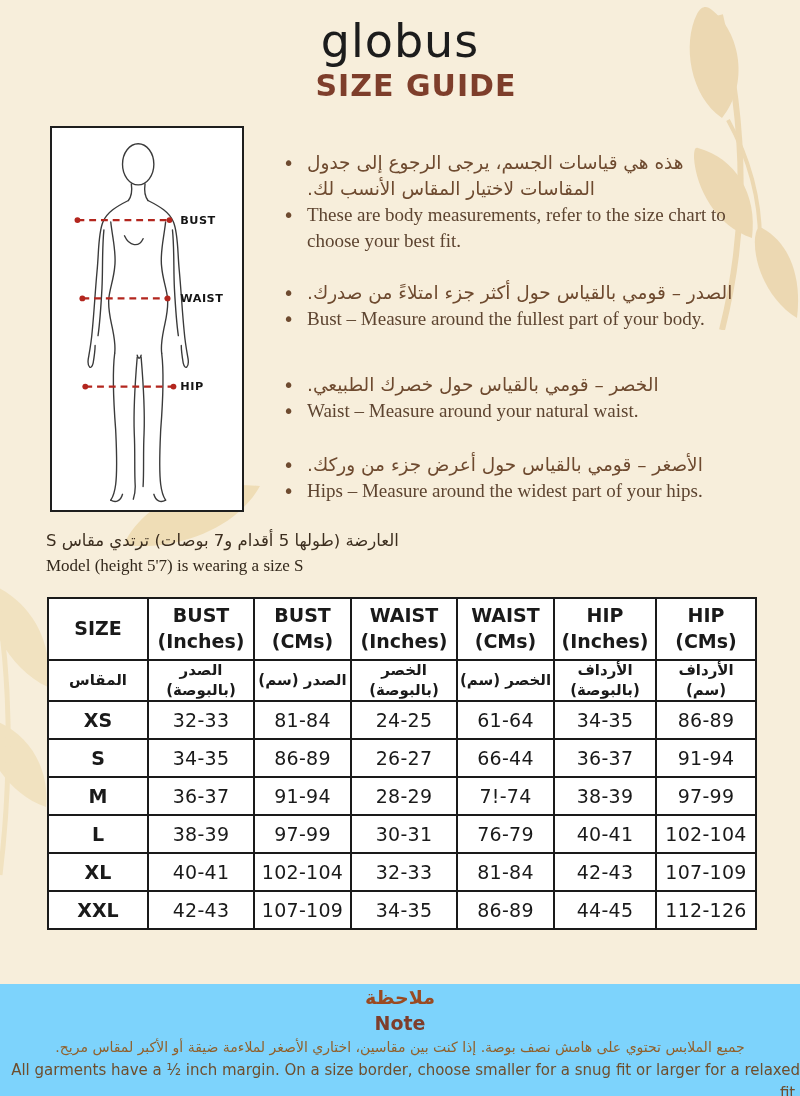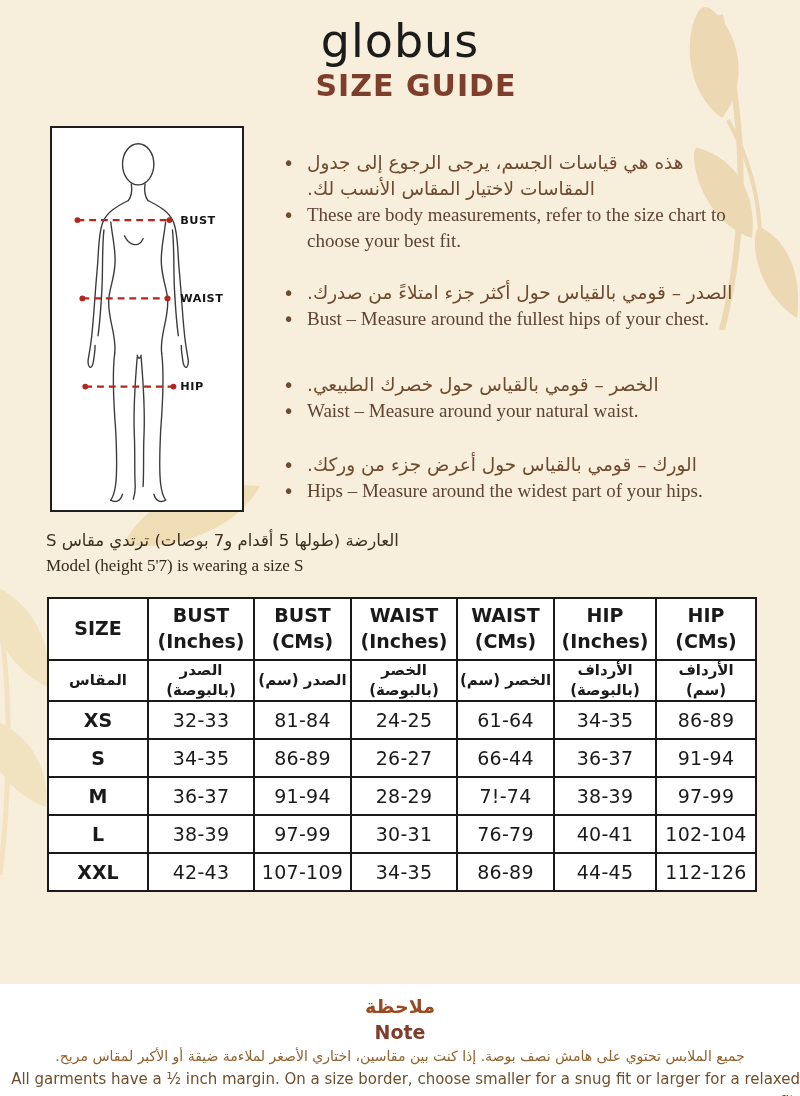--- a/index.html
+++ b/index.html
@@ -52,21 +52,21 @@
   .row-ar{height:40px;}
   .row-data{height:38px;}
   .th-en{font-size:19px; font-weight:700; line-height:1.35; white-space:pre-line;}
   .th-ar{font-size:15px; font-weight:700; line-height:1.3; white-space:pre-line;}
   .td-size{font-size:19px; font-weight:700;}
   .td-val{font-size:19px; font-weight:400; letter-spacing:0.3px;}
 
   
   .note-section{
     position:absolute; left:0; top:984px; width:800px; height:112px;
-    background:#ffffff; text-align:center; z-index:1; box-sizing:border-box; padding-top:9px;
+    background:#7dd3fc; text-align:center; z-index:1; box-sizing:border-box; 
   }
   .note-title-ar{font-size:19px; font-weight:700; line-height:26px; color:#9A4A21;}
   .note-title-en{font-size:19px; font-weight:700; line-height:26px; color:#7E3E2B;}
   .note-body-ar{font-size:14px; line-height:23px; color:#91602B;}
   .note-body-en{font-size:15px; line-height:23px; color:#6E4E2D;text-align:right;}
 </style>
 </head>
 <body>
 
 <div class="page">
@@ -147,37 +147,37 @@
         <div class="btxt en">These are body measurements, refer to the size chart to choose your best fit.</div>
       </div>
     </div>
     <div class="group g2">
       <div class="brow">
         <span class="dot">•</span>
         <div class="btxt ar" dir="rtl">الصدر – قومي بالقياس حول أكثر جزء امتلاءً من صدرك.</div>
       </div>
       <div class="brow">
         <span class="dot">•</span>
-        <div class="btxt en">Bust – Measure around the fullest hips of your chest.</div>
+        <div class="btxt en">Bust – Measure around the fullest part of your body.</div>
       </div>
     </div>
     <div class="group g3">
       <div class="brow">
         <span class="dot">•</span>
         <div class="btxt ar" dir="rtl">الخصر – قومي بالقياس حول خصرك الطبيعي.</div>
       </div>
       <div class="brow">
         <span class="dot">•</span>
         <div class="btxt en">Waist – Measure around your natural waist.</div>
       </div>
     </div>
     <div class="group">
       <div class="brow">
         <span class="dot">•</span>
-        <div class="btxt ar" dir="rtl">الورك – قومي بالقياس حول أعرض جزء من وركك.</div>
+        <div class="btxt ar" dir="rtl">الأصغر – قومي بالقياس حول أعرض جزء من وركك.</div>
       </div>
       <div class="brow">
         <span class="dot">•</span>
         <div class="btxt en">Hips – Measure around the widest part of your hips.</div>
       </div>
     </div>
   </div>
 
   <div class="model-note content">
     <div class="model-ar" dir="rtl">العارضة (طولها 5 أقدام و7 بوصات) ترتدي مقاس S</div>
@@ -254,20 +254,29 @@
         <tr class="row-data">
           <td class="td-size">L</td>
           <td class="td-val">38-39</td>
           <td class="td-val">97-99</td>
           <td class="td-val">30-31</td>
           <td class="td-val">76-79</td>
           <td class="td-val">40-41</td>
           <td class="td-val">102-104</td>
         </tr>
         <tr class="row-data">
+          <td class="td-size">XL</td>
+          <td class="td-val">40-41</td>
+          <td class="td-val">102-104</td>
+          <td class="td-val">32-33</td>
+          <td class="td-val">81-84</td>
+          <td class="td-val">42-43</td>
+          <td class="td-val">107-109</td>
+        </tr>
+        <tr class="row-data">
           <td class="td-size">XXL</td>
           <td class="td-val">42-43</td>
           <td class="td-val">107-109</td>
           <td class="td-val">34-35</td>
           <td class="td-val">86-89</td>
           <td class="td-val">44-45</td>
           <td class="td-val">112-126</td>
         </tr>
       </tbody>
   </table>

